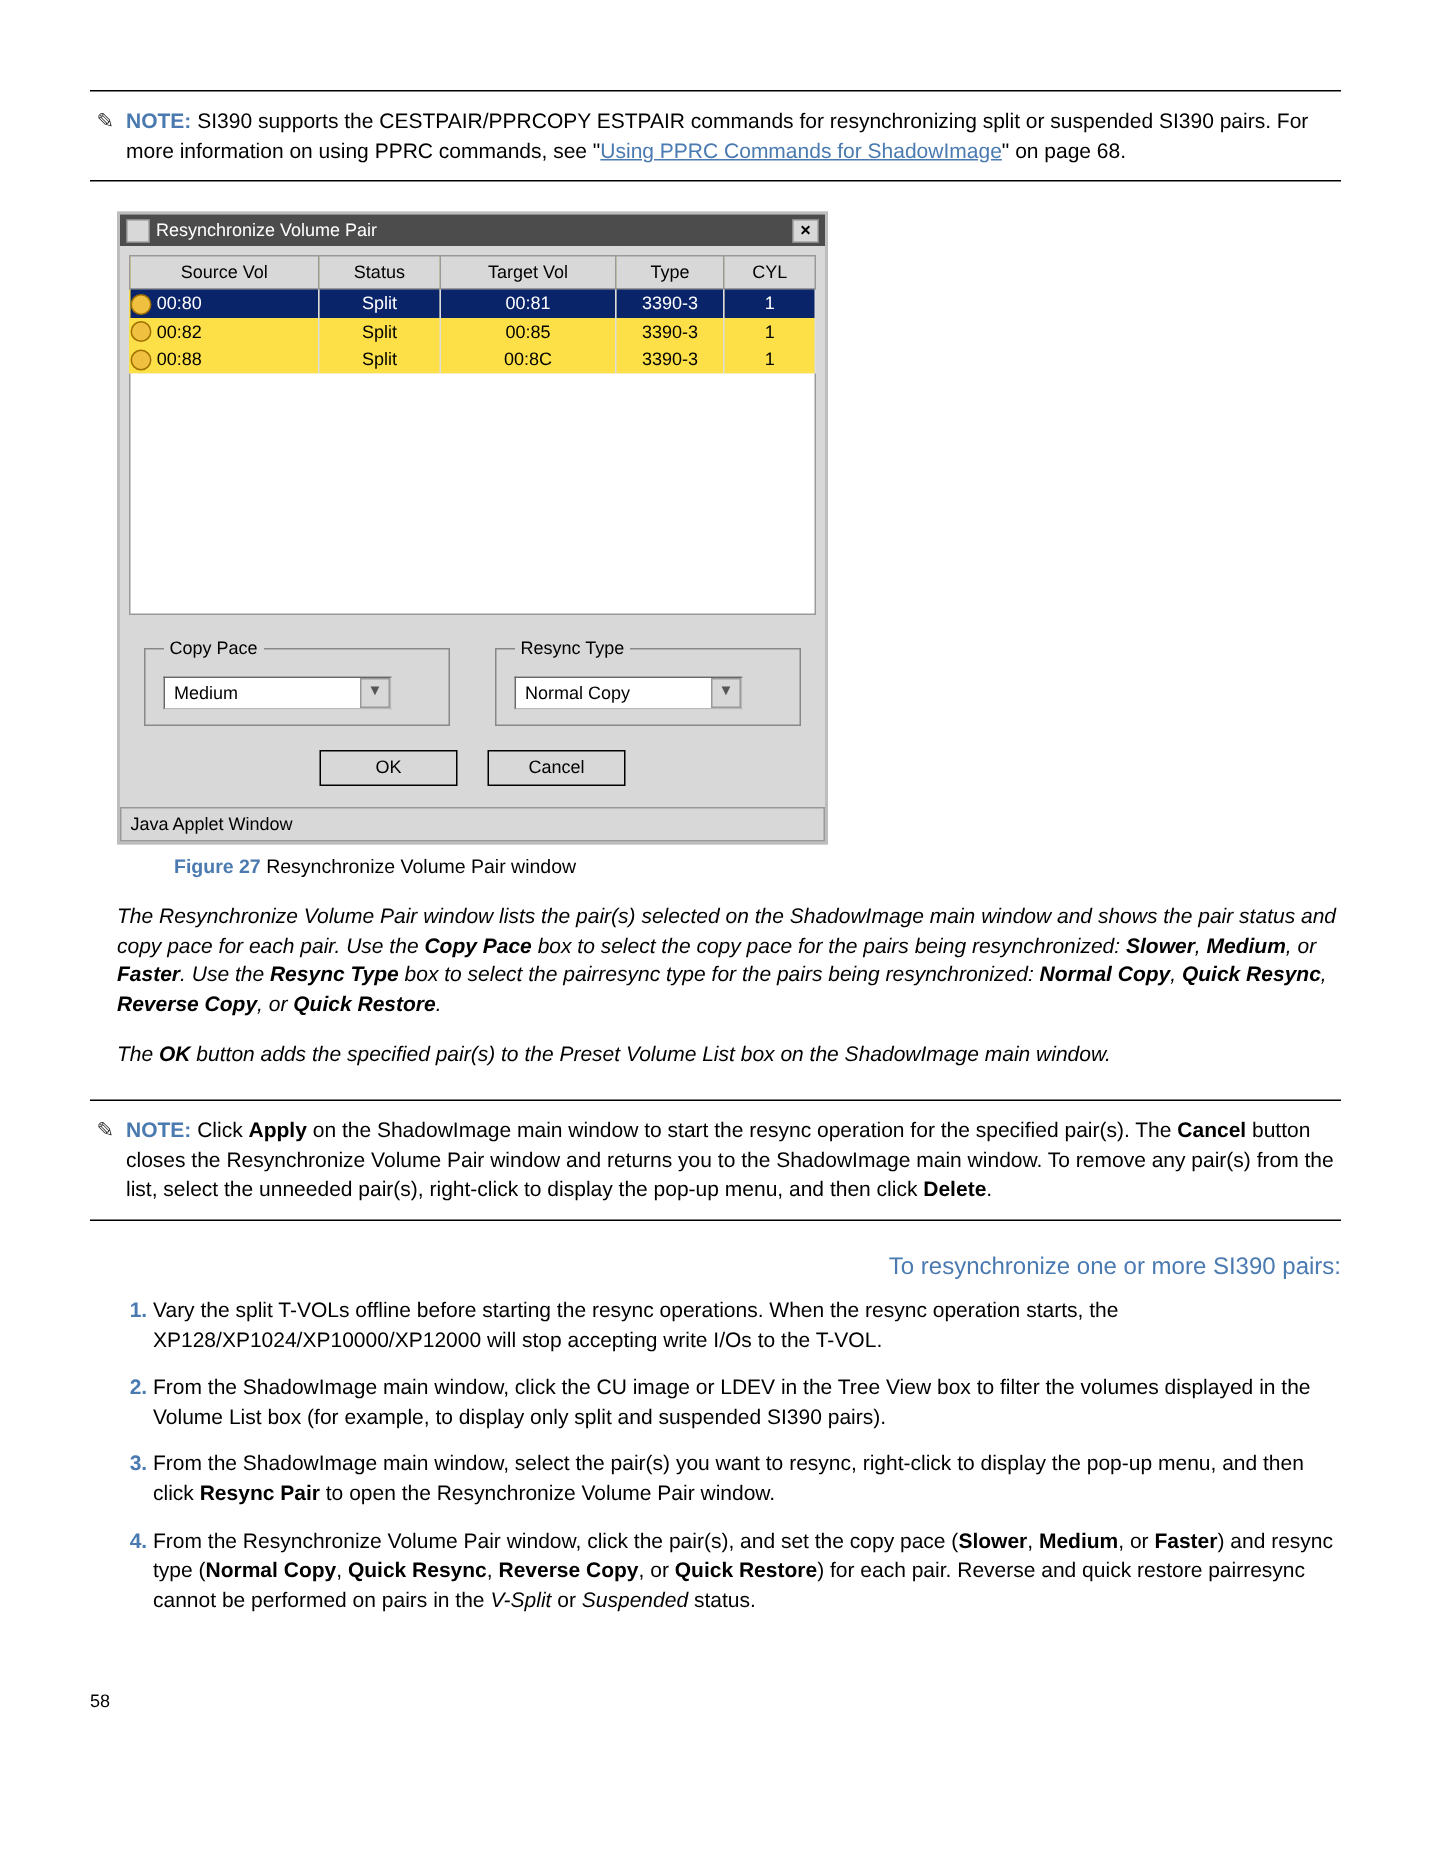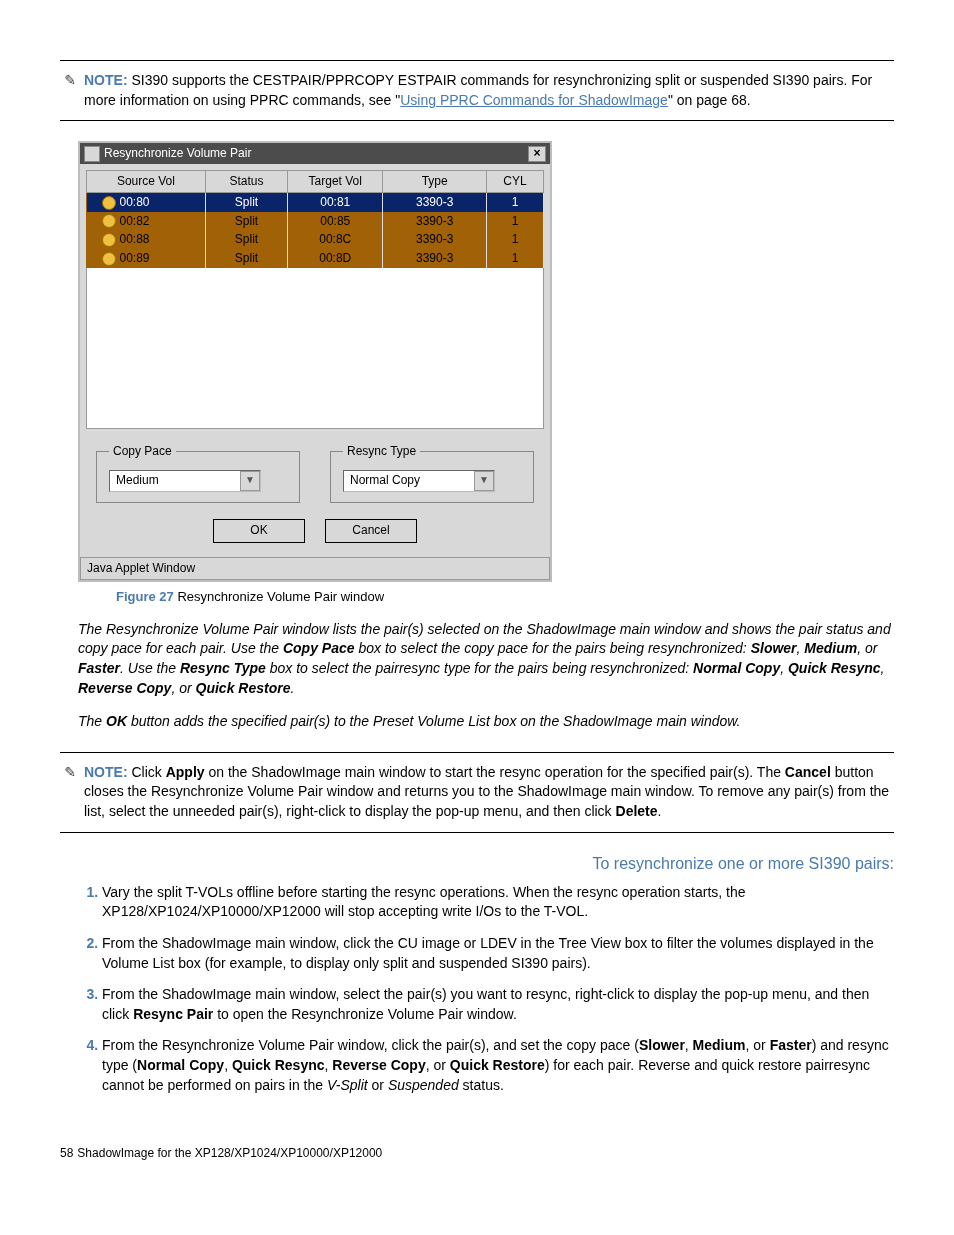--- a/index.html
+++ b/index.html
@@ -50,32 +50,32 @@
   }
   .tb-close {
     background: #d8d8d8; color: #000; width: 16px; height: 14px;
     text-align: center; font-weight: bold; border: 1px solid #888;
     line-height: 12px; font-size: 12px;
   }
   .dlg-body { padding: 6px; }
   .vp-table {
     border-collapse: collapse;
     width: 100%;
-    background: #a16207;
+    background: #fde047;
   }
   .vp-table th {
     background: #d8d8d8;
     border: 1px solid #999;
     font-weight: normal;
     padding: 2px 4px;
     font-size: 12px;
   }
   .vp-table td {
     border-right: 1px solid #ddd;
-    padding: 1px 15px;
+    padding: 1px 0;
     font-size: 12px;
     text-align: center;
   }
   .vp-table td.sv { text-align: left; }
   .row-sel td { background: #0a246a; color: #fff; }
   .row-icon {
     display:inline-block;width:12px;height:12px;border-radius:50%;
     background:#f0c040;border:1px solid #a07000;vertical-align:middle;margin-right:4px;
   }
   .table-space { height: 160px; background:#fff; border:1px solid #999; border-top:none; }
@@ -158,27 +158,20 @@
             <td class="sv"><span class="row-icon"></span><span>00:82</span></td>
             <td>Split</td>
               <td>00:85</td>
             <td>3390-3</td>
               <td>1</td>
           </tr>
           <tr>
             <td class="sv"><span class="row-icon"></span><span>00:88</span></td>
             <td>Split</td>
               <td>00:8C</td>
-            <td>3390-3</td>
-              <td>1</td>
-          </tr>
-          <tr>
-            <td class="sv"><span class="row-icon"></span><span>00:89</span></td>
-            <td>Split</td>
-              <td>00:8D</td>
             <td>3390-3</td>
               <td>1</td>
           </tr>
         </tbody>
       </table>
       <div class="table-space"></div>
 
       <div class="groups-row">
         <fieldset class="grp">
           <legend>Copy Pace</legend>
@@ -236,14 +229,13 @@
   <li>
     <span>From the ShadowImage main window, select the pair(s) you want to resync, right-click to display the pop-up menu, and then click </span><b>Resync Pair</b><span> to open the Resynchronize Volume Pair window.</span>
   </li>
   <li>
     <span>From the Resynchronize Volume Pair window, click the pair(s), and set the copy pace (</span><b>Slower</b><span>, </span><b>Medium</b><span>, or </span><b>Faster</b><span>) and resync type (</span><b>Normal Copy</b><span>, </span><b>Quick Resync</b><span>, </span><b>Reverse Copy</b><span>, or </span><b>Quick Restore</b><span>) for each pair. Reverse and quick restore pairresync cannot be performed on pairs in the </span><i>V-Split</i><span> or </span><i>Suspended</i><span> status.</span>
   </li>
 </ol>
 
 <div class="footer">
   <span>58</span>
-  <span>ShadowImage for the XP128/XP1024/XP10000/XP12000</span>
 </div>
 
 </body></html>

